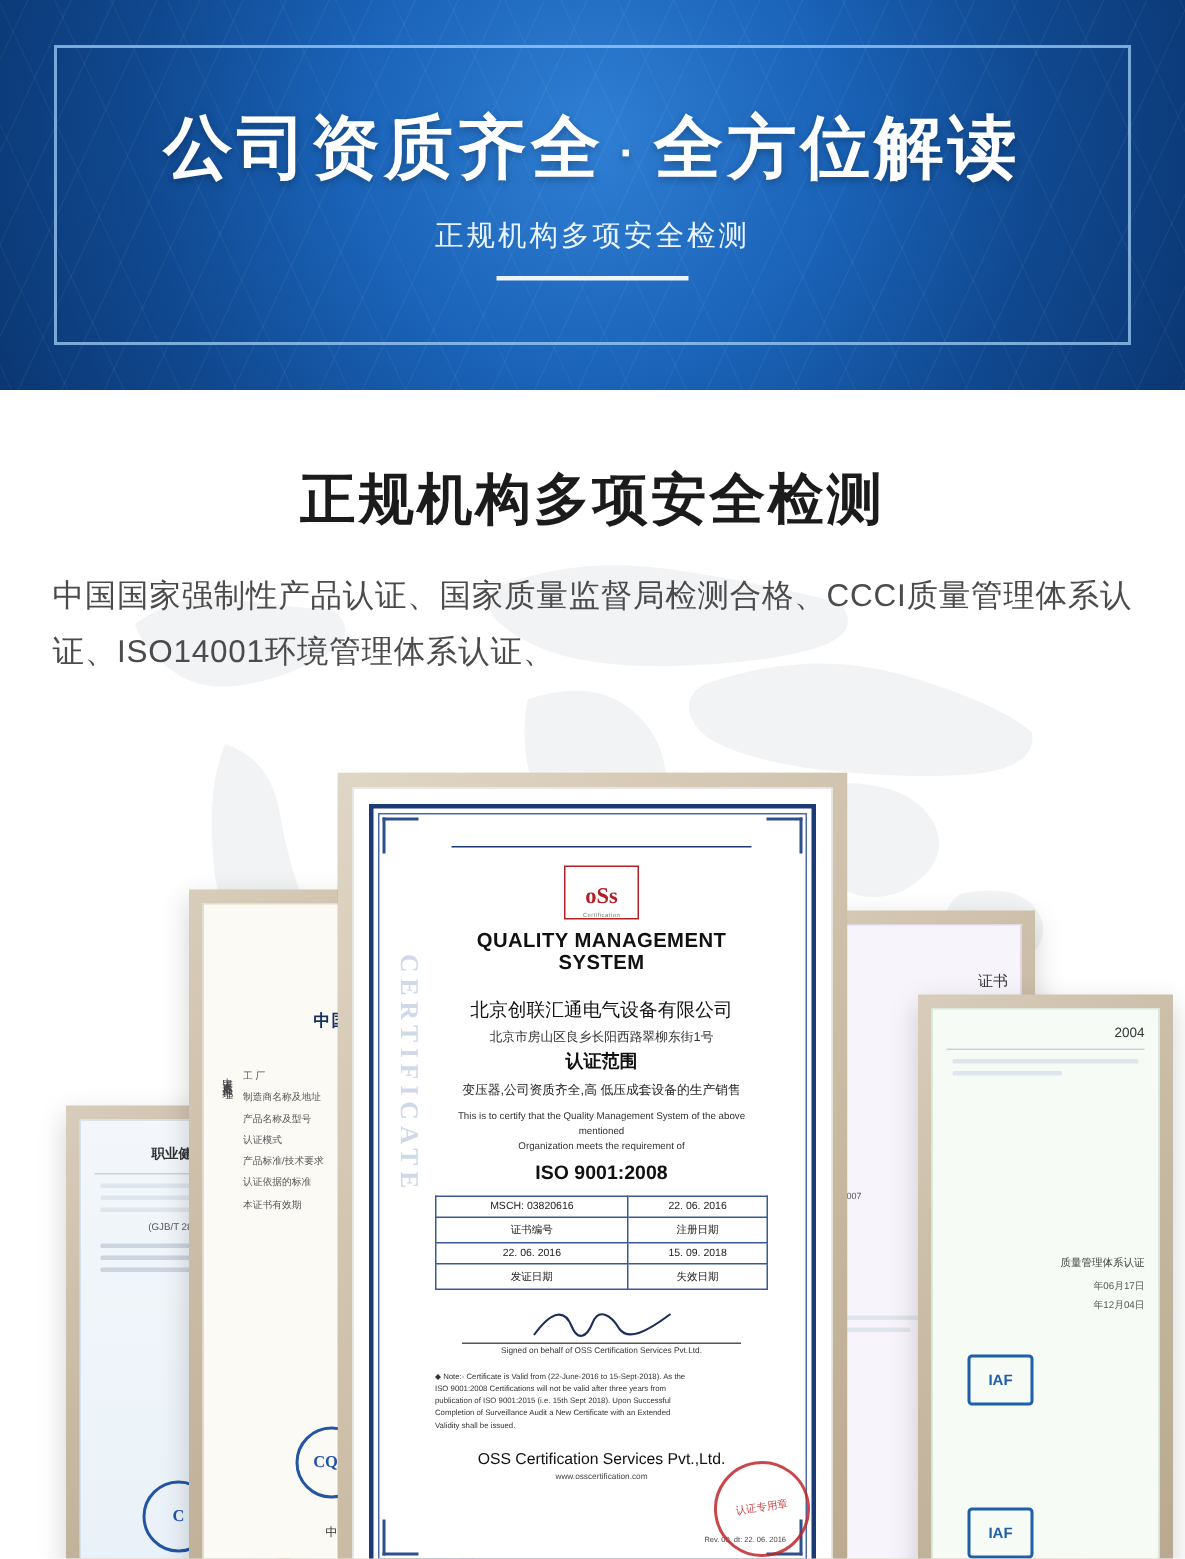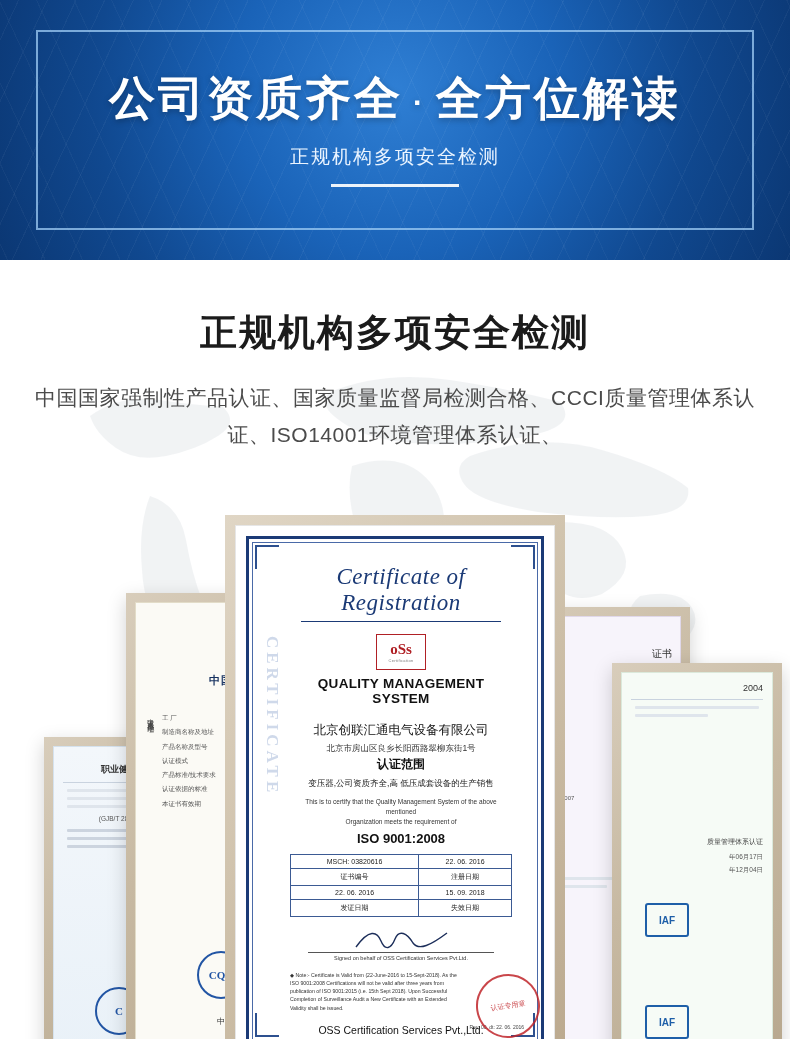--- a/index.html
+++ b/index.html
@@ -111,21 +111,21 @@
     font-size: 37px;
     font-weight: bold;
     color: #1b1b1b;
     letter-spacing: 2px;
   }
   .desc {
     position: relative;
     z-index: 2;
     margin: 22px auto 4px;
     width: 720px;
-    text-align: center;
+    text-align: left;
     font-size: 21px;
     line-height: 1.75;
     color: #4b4b4b;
     letter-spacing: 0.5px;
   }
 
   
   .stage {
     position: absolute;
     left: 0;
@@ -260,21 +260,21 @@
     margin: 5px auto 0;
   }
   .oss-logo {
     margin: 12px auto 6px;
     width: 48px; height: 34px;
     border: 1.5px solid #b02025;
     background: #ffffff;
     display: flex;
     flex-direction: column;
     align-items: center;
-    justify-content: center;
+    justify-content: flex-end;
     line-height: 1;
   }
   .oss-logo .oss-main {
     font-family: "Liberation Serif", serif;
     font-weight: bold;
     font-size: 15px;
     color: #b02025;
   }
   .oss-logo .oss-sub {
     font-size: 4px;
@@ -642,21 +642,20 @@
             <div class="main-border-outer"></div>
             <div class="main-border-inner"></div>
             <div class="main-corner mc-tl"></div>
             <div class="main-corner mc-tr"></div>
             <div class="main-corner mc-bl"></div>
             <div class="main-corner mc-br"></div>
 
             <div class="vertical-word">CERTIFICATE</div>
 
             <div class="main-body">
-              <div class="cert-script">Certificate of Registration</div>
               <div class="script-rule"></div>
 
               <div class="oss-logo">
                 <span class="oss-main">oSs</span>
                 <span class="oss-sub">Certification</span>
               </div>
 
               <div class="qms-title">QUALITY MANAGEMENT SYSTEM</div>
               <div class="company-cn">北京创联汇通电气设备有限公司</div>
               <div class="company-addr">北京市房山区良乡长阳西路翠柳东街1号</div>

